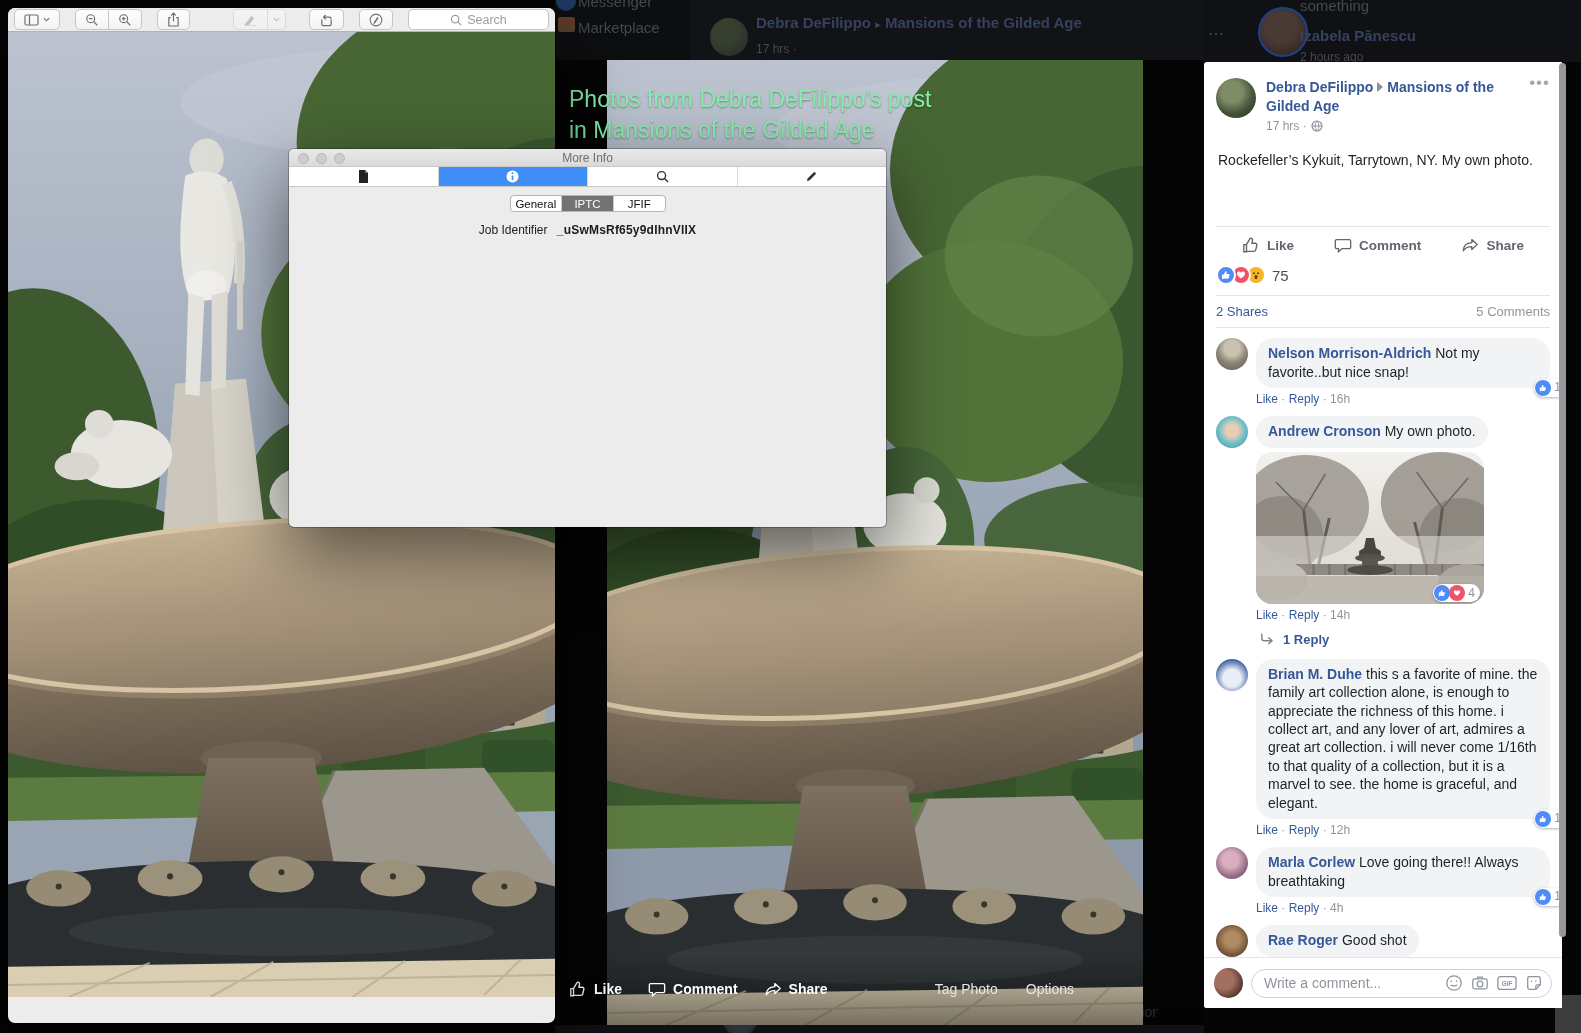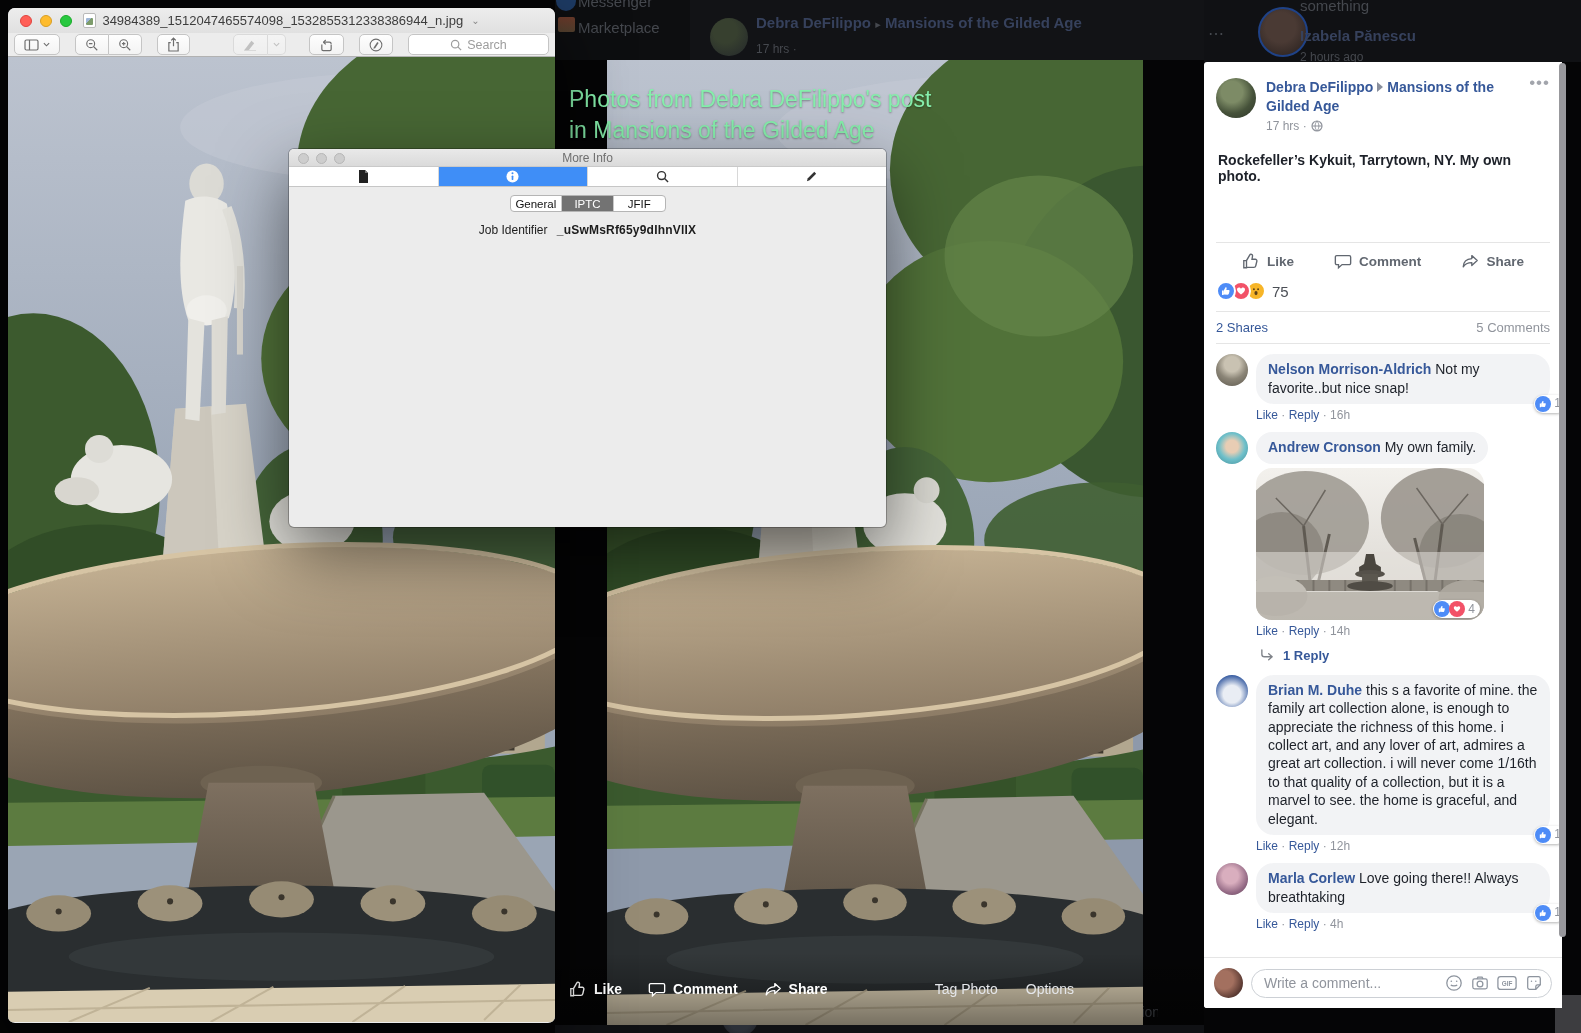--- a/index.html
+++ b/index.html
@@ -91,21 +91,21 @@
   .fp-inner { position:relative; height:100%; }
   .fp-head { display:flex; padding:16px 12px 0 12px; }
   .fp-avatar { width:40px; height:40px; border-radius:50%; flex:0 0 40px;
     background:radial-gradient(circle at 40% 35%, #7d8b66 0 30%, #46523a 60%, #2c3327 100%); }
   .fp-headtxt { margin-left:10px; line-height:1.38; width:248px; }
   .fp-name, .fp-group { color:#365899; font-weight:bold; font-size:14px; }
   .fp-bc-arrow { display:inline-block; width:0; height:0; border-left:6px solid #898f9c;
     border-top:5px solid transparent; border-bottom:5px solid transparent; margin:0 4px; }
   .fp-time { color:#90949c; font-size:12px; display:flex; align-items:center; gap:4px; margin-top:1px; }
   .fp-dots { margin-left:auto; color:#a2a5ac; font-size:17px; letter-spacing:1px; line-height:10px; cursor:pointer; }
-  .fp-post { padding:18px 14px 0 14px; margin-bottom:58px; font-size:14px;font-weight:bold; }
+  .fp-post { padding:18px 14px 0 14px; margin-bottom:58px; font-size:14px; }
   .divider { height:1px; background:#e5e5e5; margin:0 12px; }
   .fp-actions { display:flex; justify-content:space-around; padding:9px 18px; }
   .fp-act { display:flex; align-items:center; gap:7px; color:#616770; font-weight:bold; font-size:13.5px; cursor:pointer; }
   .fp-reactions { display:flex; align-items:center; padding:2px 12px 10px 12px; }
   .rx { width:20px; height:20px; border-radius:50%; border:2px solid #fff; margin-right:-5px;
     display:flex; align-items:center; justify-content:center; }
   .rx-like { background:#4e8cf7; z-index:3; }
   .rx-love { background:#f25268; z-index:2; }
   .rx-wow  { background:#f7b528; z-index:1; }
   .rx-count { margin-left:11px; color:#4b4f56; font-size:15px; }
@@ -454,21 +454,21 @@
           <span>16h</span>
         </div>
       </div>
     </div>
 
     <div class="comment">
       <div class="c-avatar avatar-andrew"></div>
       <div class="c-body">
         <div class="c-bubble">
           <b>Andrew Cronson</b>
-          <span>My own family.</span>
+          <span>My own photo.</span>
         </div>
         <div class="c-img">
           <svg class="scene" viewBox="0 0 230 152" preserveAspectRatio="none">
                 <use href="#bw-scene"></use>
               </svg>
           <span class="badge" style="right:4px; bottom:2px;">
             <span class="bi bi-like">
               <svg width="8" height="8" viewBox="0 0 20 20" fill="#fff">
                     <path d="M2,9 h3 v9 h-3 Z M5,17 l.5,-8 3.5,-6.5 c1.3,-.4 2.6,.6 2.3,2 L10.7,8 h4.5 c1.2,0 2.1,1.1 1.8,2.3 l-1.3,5.4 c-.2,1 -1.1,1.7 -2.1,1.7 Z"></path>
                   </svg>
@@ -534,20 +534,29 @@
           </span>
         </div>
         <div class="c-meta">
           <a>Like</a> ·
           <a>Reply</a> ·
           <span>4h</span>
         </div>
       </div>
     </div>
 
+    <div class="comment">
+      <div class="c-avatar avatar-rae"></div>
+      <div class="c-body">
+        <div class="c-bubble">
+          <b>Rae Roger</b>
+          <span>Good shot</span>
+        </div>
+      </div>
+    </div>
   </div>
 
   <div class="composer">
     <div class="comp-avatar"></div>
     <div class="comp-pill">
       <input type="text" placeholder="Write a comment..." style="">
       <div class="comp-icons">
         <svg width="18" height="18" viewBox="0 0 20 20" fill="none" stroke="#8d949e" stroke-width="1.4">
           <circle cx="10" cy="10" r="8"></circle>
               <circle cx="7" cy="8" r=".9" fill="#8d949e" stroke="none"></circle>
@@ -570,32 +579,20 @@
               <circle cx="12" cy="8" r=".8" fill="#8d949e" stroke="none"></circle>
         </svg>
       </div>
     </div>
   </div>
  </div>
 </div>
 <div class="panel-scrollbar abs"></div>
 
 <div id="preview-win" class="abs">
-  <div class="pv-titlebar">
-    <div class="traffic">
-      <span class="tl tl-red"></span>
-      <span class="tl tl-yel"></span>
-      <span class="tl tl-grn"></span>
-    </div>
-    <div class="pv-title">
-      <span class="doc-ico"></span>
-      <span>34984389_1512047465574098_1532855312338386944_n.jpg</span>
-      <span class="pv-chev">⌄</span>
-    </div>
-  </div>
   <div class="pv-toolbar">
     <div class="pv-btn" style="gap:4px;">
       <svg width="15" height="12" viewBox="0 0 15 12" fill="none" stroke="#6e6e6e" stroke-width="1.2">
           <rect x="1" y="1" width="13" height="10" rx="1.5"></rect>
           <line x1="5.5" y1="1" x2="5.5" y2="11"></line>
         </svg>
       <svg width="7" height="5" viewBox="0 0 8 5" fill="none" stroke="#6e6e6e" stroke-width="1.3">
           <path d="M1,1 l3,3 3,-3"></path>
         </svg>
     </div>

